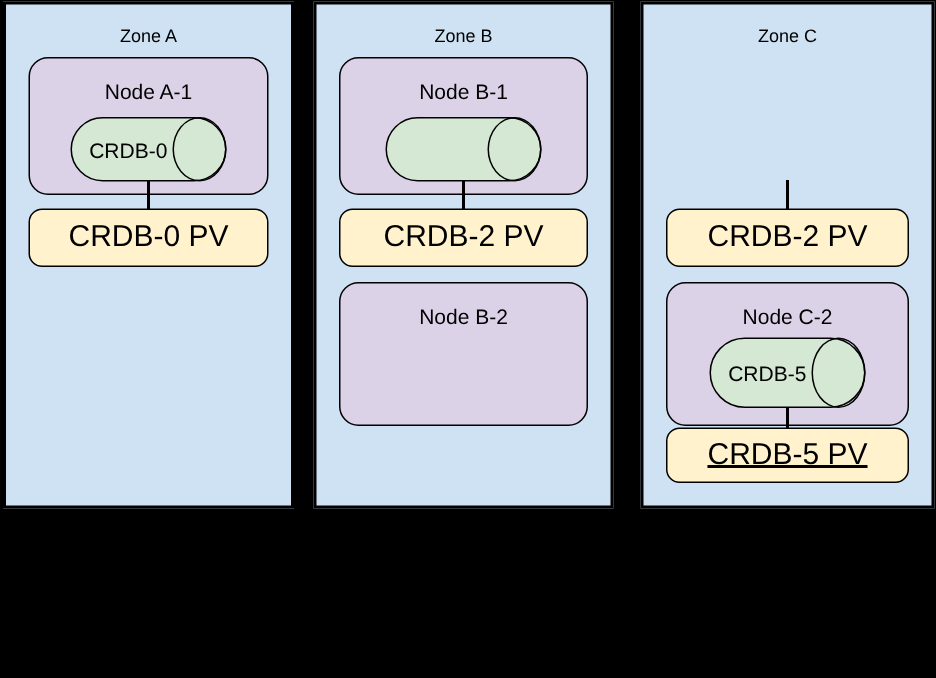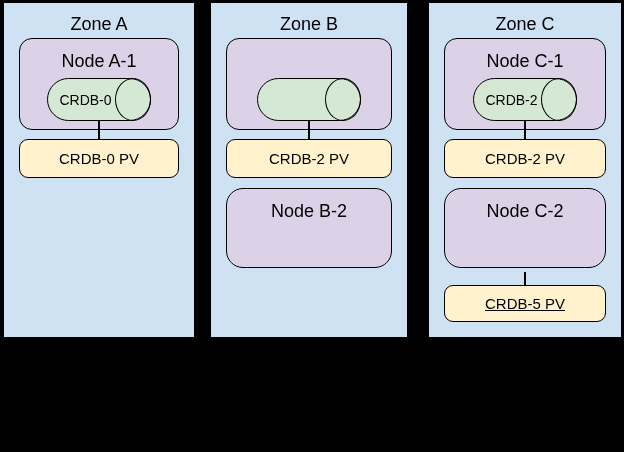--- a/index.html
+++ b/index.html
@@ -26,38 +26,38 @@
     background: var(--zone-fill);
     border: 2px solid var(--border);
     box-sizing: border-box;
   }
   .zone-a { left: 2px;   width: 194px; }
   .zone-b { left: 209px; width: 200px; }
   .zone-c { left: 427px; width: 196px; }
   .zone-title {
     padding-top: 13px;
     text-align: center;
-    font-size: 18px;
+    font-size: 12px;
     line-height: 17px;
   }
   .node {
     position: absolute;
     left: 15px;
     right: 15px;
     background: var(--node-fill);
     border: 1.4px solid var(--border);
     border-radius: 13px;
     box-sizing: border-box;
   }
   .node.r1 { top: 35px;  height: 92px; }
-  .node.r2 { top: 185px; height: 80px; border-radius: 17px; }
+  .node.r2 { top: 185px; height: 96px; }
   .node-title {
     padding-top: 14px;
     text-align: center;
-    font-size: 18px;
+    font-size: 14px;
     line-height: 17px;
   }
   .cyl {
     position: absolute;
     left: 50%;
     transform: translateX(-50%);
     width: 104px;
     height: 43px;
     background: var(--cylinder-fill);
     border: 1.4px solid var(--border);
@@ -101,21 +101,21 @@
     position: absolute;
     left: 15px;
     right: 15px;
     background: var(--pv-fill);
     border: 1.4px solid var(--border);
     border-radius: 9px;
     box-sizing: border-box;
     display: flex;
     align-items: center;
     justify-content: center;
-    font-size: 15px;
+    font-size: 20px;
     z-index: 2;
   }
   .pv.p-r1 { top: 136px; height: 39px; }
   .pv.p-r2 { top: 282px; height: 37px; text-decoration: underline; }
 </style>
 </head>
 <body>
 
 <div class="zone zone-a">
   <div class="zone-title">Zone A</div>
@@ -128,46 +128,44 @@
   </div>
   <div class="connector c-r1"></div>
   <div class="pv p-r1">
     <span>CRDB-0 PV</span>
   </div>
 </div>
 
 <div class="zone zone-b">
   <div class="zone-title">Zone B</div>
   <div class="node r1">
+    <div class="node-title">Node B-1</div>
     <div class="cyl">
       <div class="cyl-cap"></div>
     </div>
   </div>
   <div class="connector c-r1"></div>
   <div class="pv p-r1">
     <span>CRDB-2 PV</span>
   </div>
   <div class="node r2">
     <div class="node-title">Node B-2</div>
   </div>
 </div>
 
 <div class="zone zone-c">
   <div class="zone-title">Zone C</div>
-  <div class="node r1">
-    <div class="node-title">Node C-1</div>
-    <div class="cyl">
-      <div class="cyl-cap"></div>
-      <div class="cyl-label">CRDB-2</div>
-    </div>
-  </div>
   <div class="connector c-r1"></div>
   <div class="pv p-r1">
     <span>CRDB-2 PV</span>
   </div>
   <div class="node r2">
     <div class="node-title">Node C-2</div>
+    <div class="cyl">
+      <div class="cyl-cap"></div>
+      <div class="cyl-label">CRDB-5</div>
+    </div>
   </div>
   <div class="connector c-r2"></div>
   <div class="pv p-r2">
     <span>CRDB-5 PV</span>
   </div>
 </div>
 
 </body></html>

